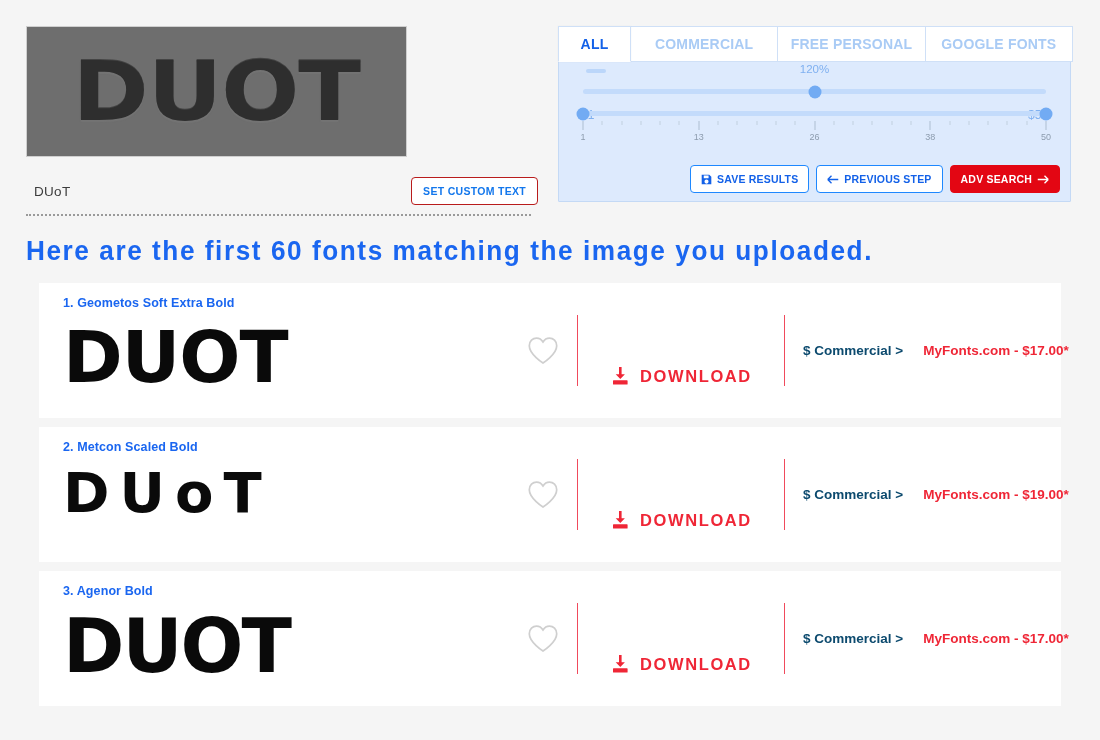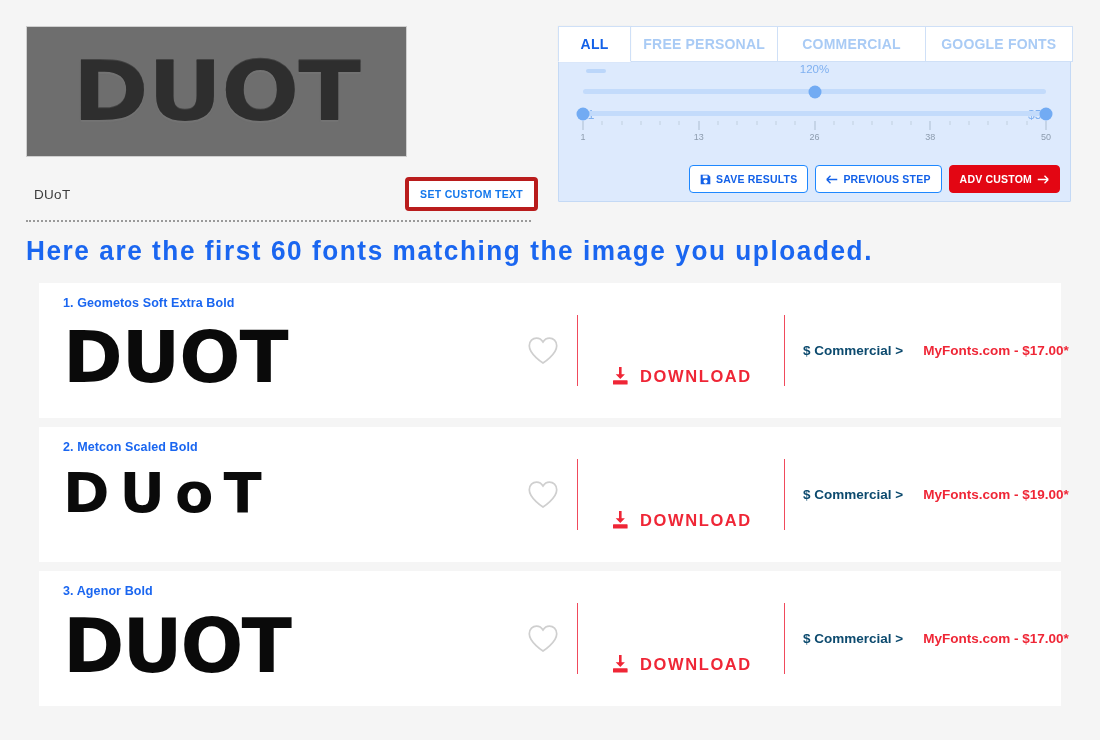--- a/index.html
+++ b/index.html
@@ -60,21 +60,21 @@
   }
 
   .custom-text-value {
     font-size: 13.5px;
     color: #3c3c3c;
     letter-spacing: 0.3px;
     padding-left: 8px;
   }
 
   .btn-set-custom {
-    border: 4px solid #b91c1c;
+    border: 1px solid #b91c1c;
     border-radius: 4px;
     background: #ffffff;
     color: #1377ec;
     font-size: 10.5px;
     font-weight: bold;
     letter-spacing: 0.3px;
     padding: 7px 11px;
     cursor: pointer;
     white-space: nowrap;
   }
@@ -361,24 +361,24 @@
   </div>
 
   <div class="filter-col">
     <div class="filter-panel">
 
       <div class="tabs">
         <div class="tab active">
           <span>ALL</span>
         </div>
         <div class="tab">
+          <span>COMMERCIAL</span>
+        </div>
+        <div class="tab">
           <span>FREE PERSONAL</span>
-        </div>
-        <div class="tab">
-          <span>COMMERCIAL</span>
         </div>
         <div class="tab">
           <span>GOOGLE FONTS</span>
         </div>
       </div>
 
       <div class="sliders">
 
         <div class="slider-block">
           <div class="slider-stub"></div>
@@ -445,21 +445,21 @@
         <div class="fbtn outline">
           <span>
             <svg width="12" height="11" viewBox="0 0 16 14" fill="none" stroke="#1361e8" stroke-width="1.8">
               <path d="M15 7H1M1 7l5-5M1 7l5 5"></path>
             </svg>
           </span>
           <span>PREVIOUS STEP</span>
         </div>
 
         <div class="fbtn danger">
-          <span>ADV CUSTOM</span>
+          <span>ADV SEARCH</span>
           <span>
             <svg width="12" height="11" viewBox="0 0 16 14" fill="none" stroke="#ffffff" stroke-width="1.8">
               <path d="M1 7h14M15 7l-5-5M15 7l-5 5"></path>
             </svg>
           </span>
         </div>
 
       </div>
     </div>
   </div>

